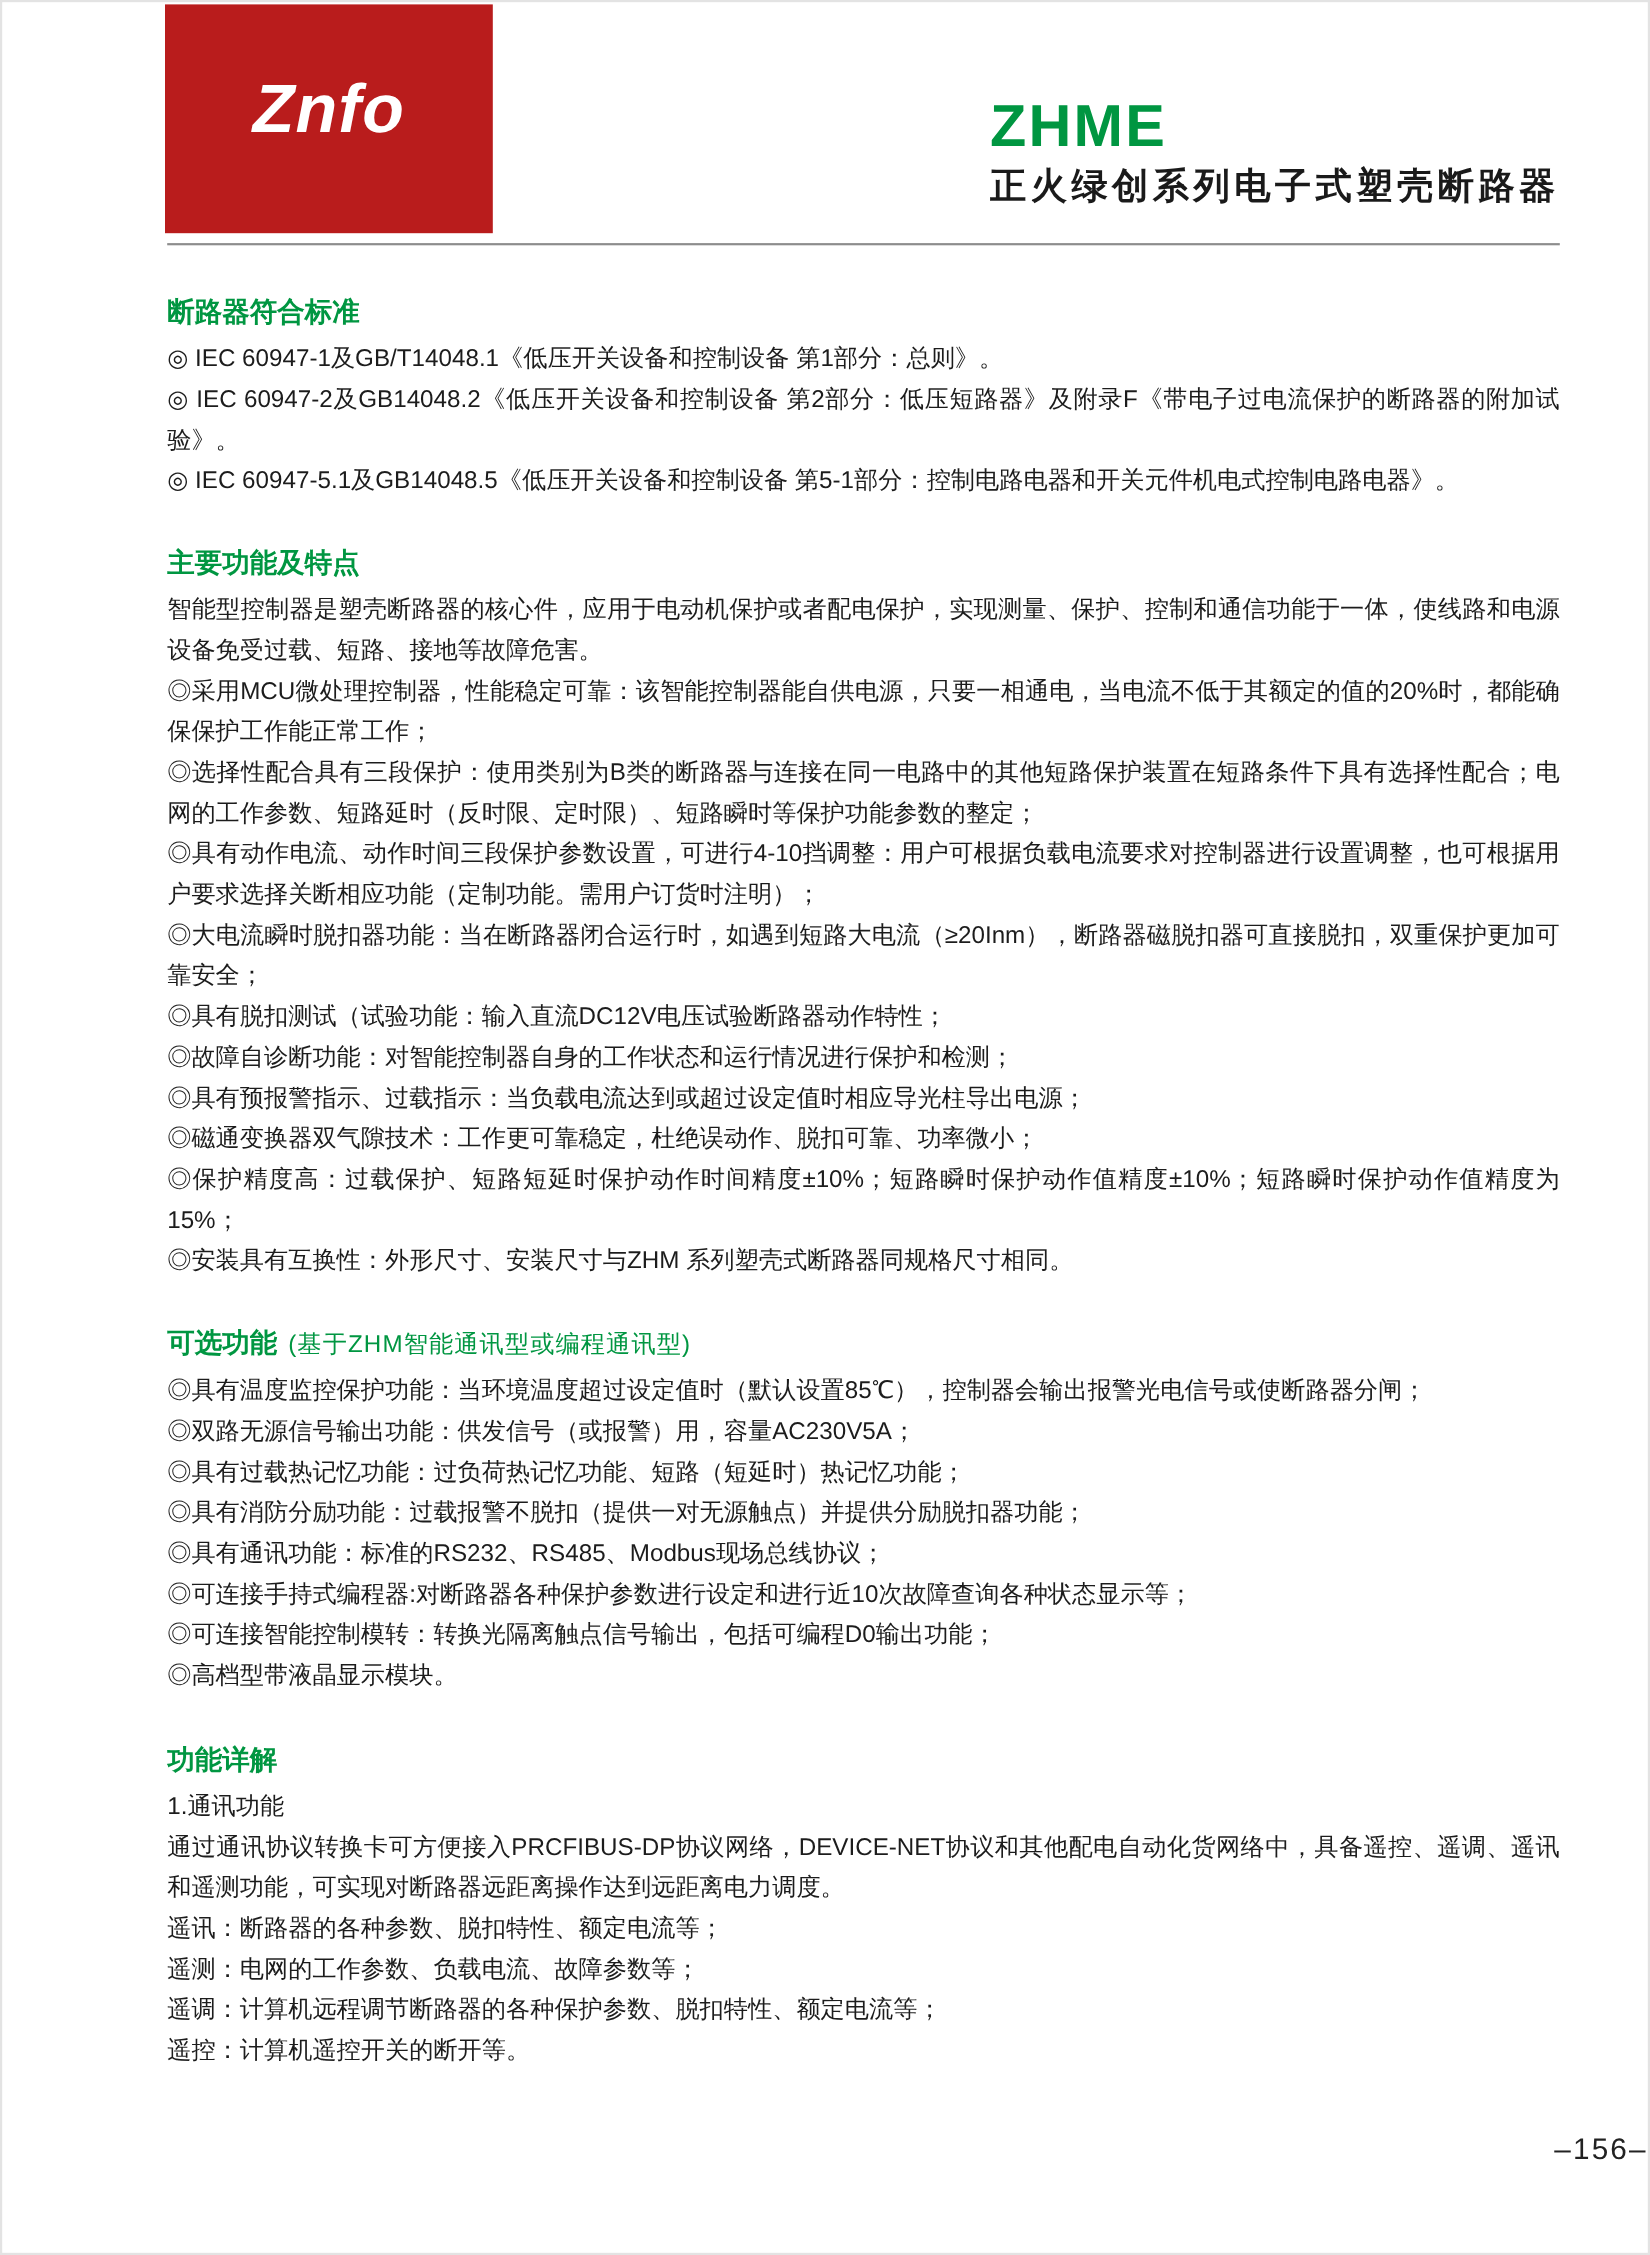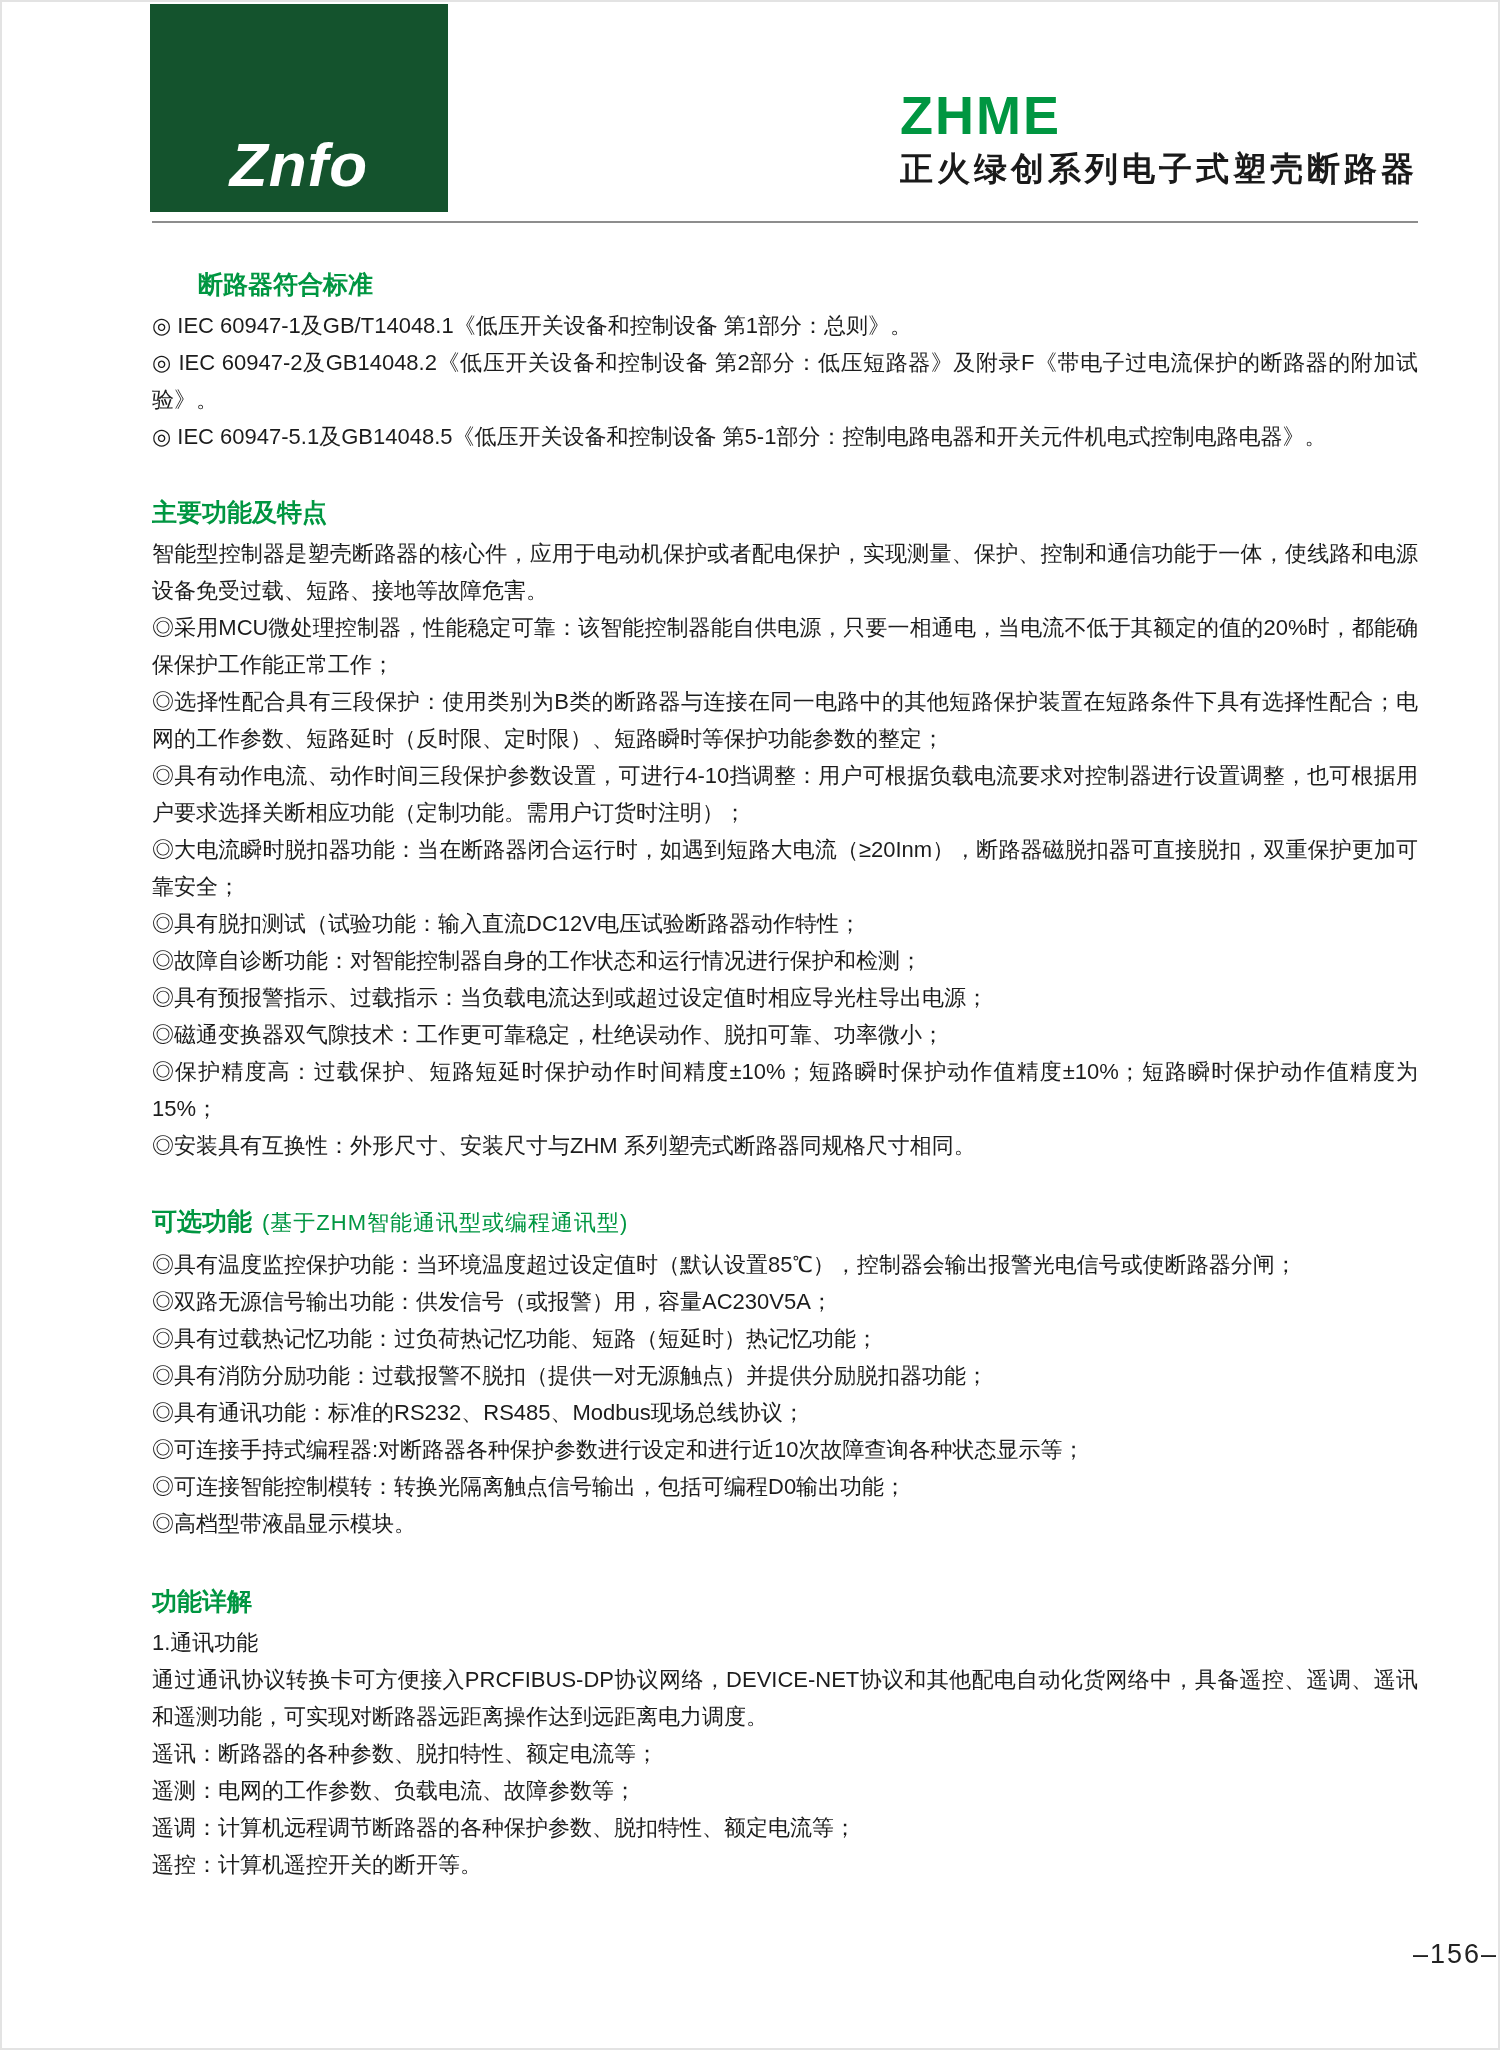--- a/index.html
+++ b/index.html
@@ -12,23 +12,23 @@
     border: 2px solid #e3e3e3;
     overflow: hidden;
     font-family: "Liberation Sans", sans-serif;
     color: #1c1c1c;
   }
   
   .logo-box {
     position: absolute;
     left: 148px; top: 2px;
     width: 298px; height: 208px;
-    background: #14532d;
+    background: #b91c1c;
     display: flex;
-    align-items: flex-end;
+    align-items: center;
     justify-content: center;
     padding-bottom: 16px;
     box-sizing: border-box;
   }
   .logo-text {
     color: #ffffff;
     font-size: 62px;
     font-weight: bold;
     font-style: italic;
     letter-spacing: 1px;
@@ -75,21 +75,21 @@
   }
   .heading-note {
     color: #009641;
     font-size: 22px;
     font-weight: normal;
     margin-left: 10px;
     letter-spacing: 1px;
   }
   .mt-sec { margin-top: 42px; }
   .mt-sec-lg { margin-top: 44px; }
-  .mt-first { margin-top: 46px; margin-left: 46px; }
+  .mt-first { margin-top: 46px; }
   .body-block { margin-top: 8px; }
   .body-block p {
     margin: 0;
     font-size: 22px;
     line-height: 37px;
     text-align: justify;
     color: #1c1c1c;
   }
   
   .footer {

